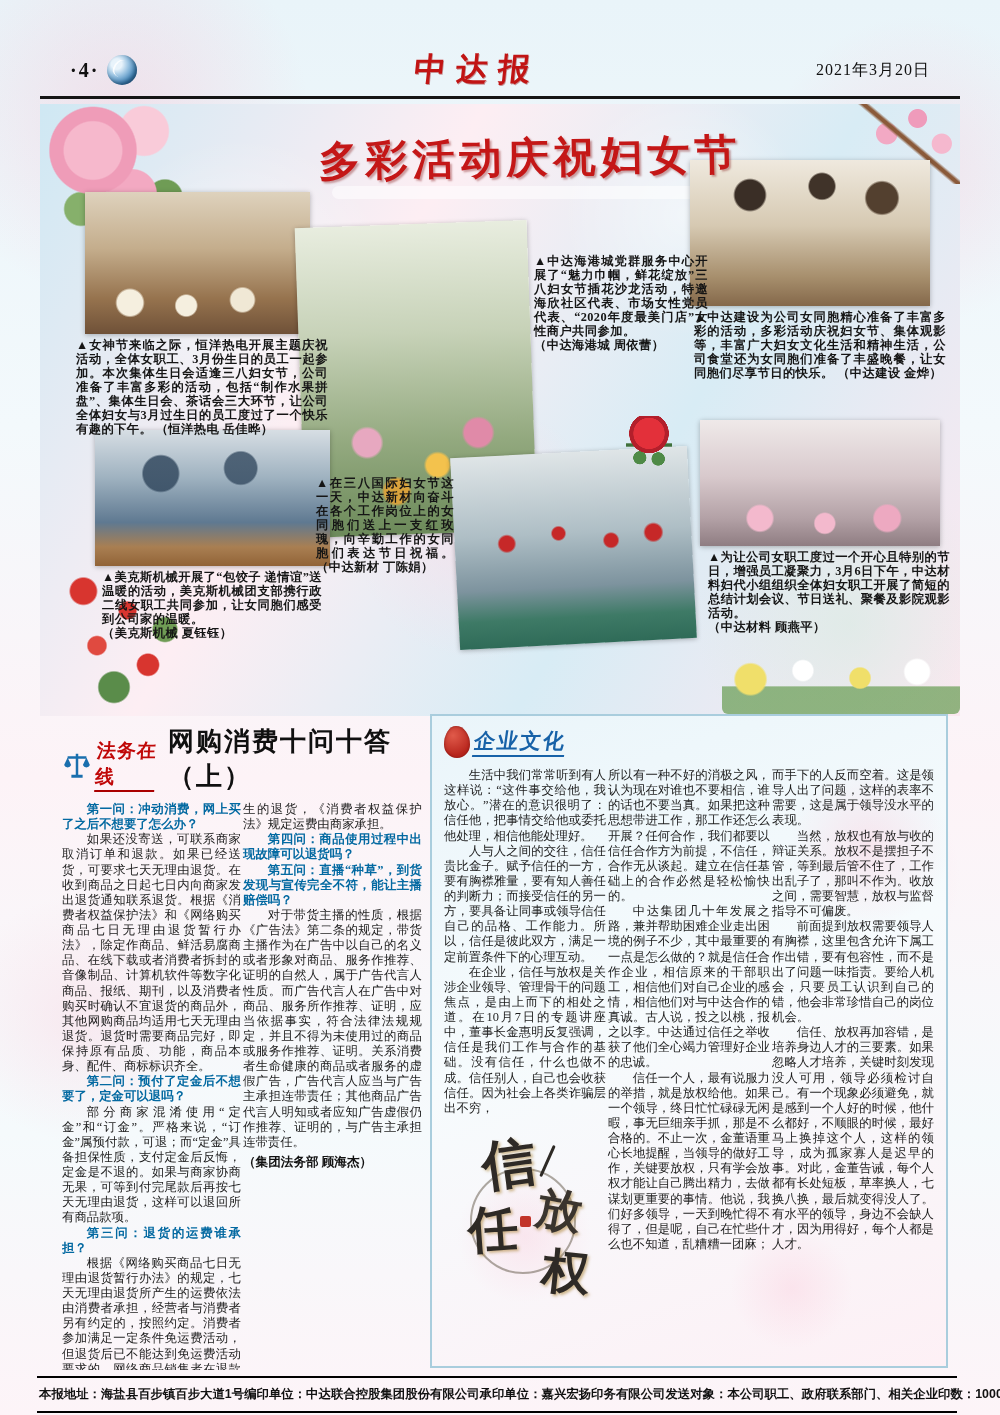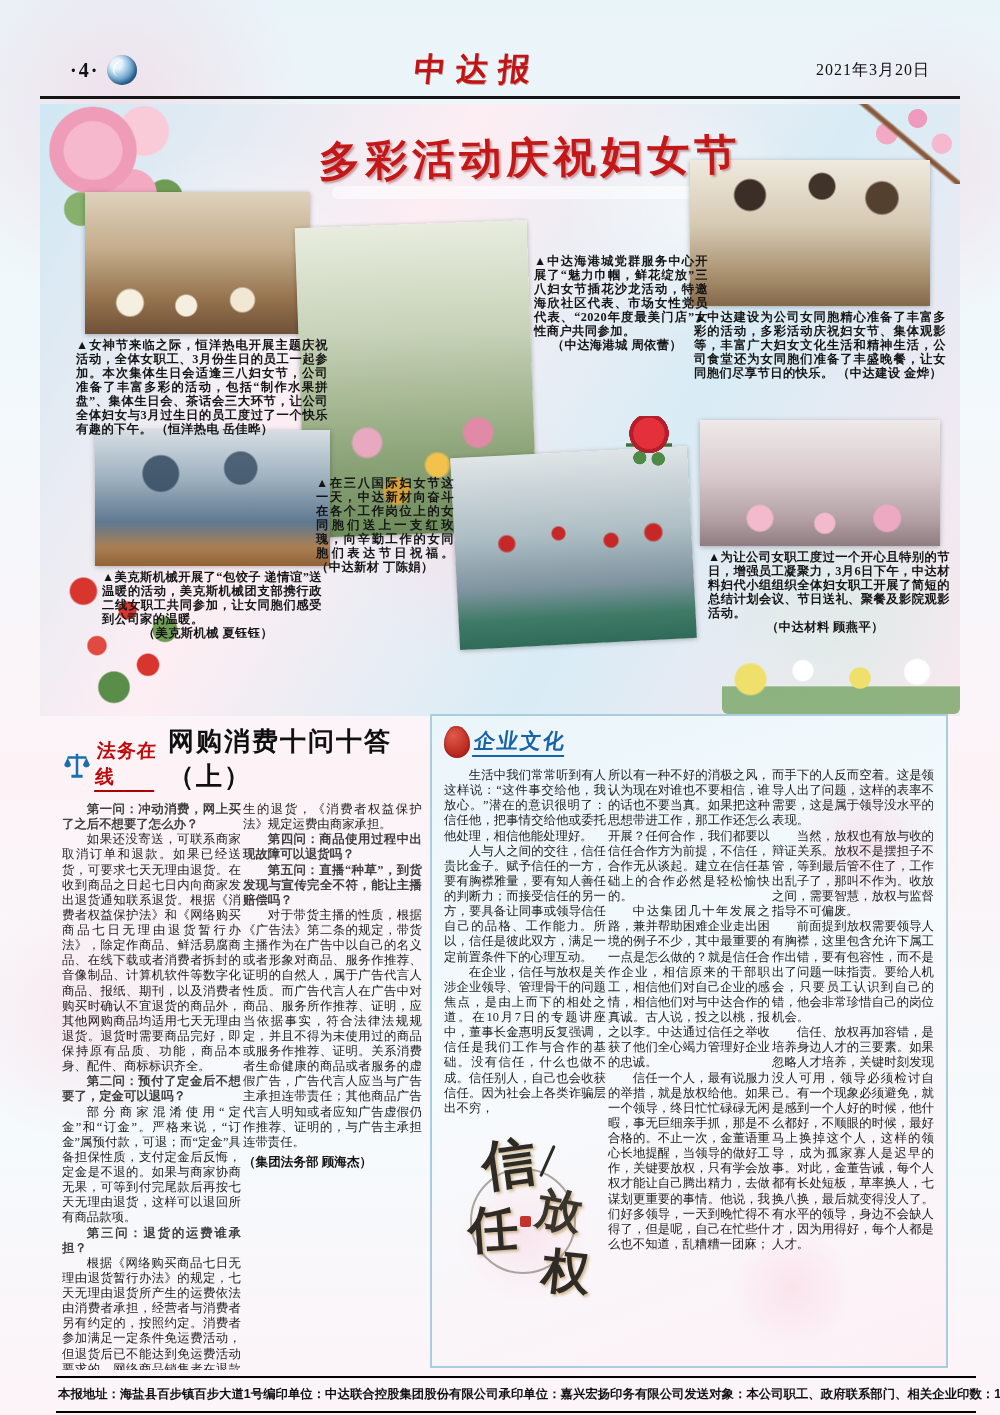--- a/index.html
+++ b/index.html
@@ -76,21 +76,21 @@
       linear-gradient(180deg,#dfe5e7 0%,#aebec5 42%,#7d939e 70%,#3e7a66 86%,#2f6b58 100%);}
   .photo-f{left:660px;top:316px;width:240px;height:126px;
     background:
       radial-gradient(circle at 25% 78%, #f3b9cd 0 6%, transparent 7%),
       radial-gradient(circle at 52% 82%, #f3b9cd 0 6%, transparent 7%),
       radial-gradient(circle at 78% 78%, #eda9c1 0 6%, transparent 7%),
       linear-gradient(180deg,#efe9e9 0%,#d8c9cc 45%,#b3a1a6 78%,#8f7d82 100%);}
   .caption{position:absolute;font-size:12.3px;line-height:1.14;letter-spacing:.4px;font-weight:700;
     text-align:justify;color:#151515;z-index:3;}
   .caption .credit{font-weight:700;}
-  .caption .credit.block{display:block;text-align:center;padding-right:8px;}
+  .caption .credit.block{display:block;text-align:left;padding-right:8px;}
   .cap-a{left:36px;top:234px;width:252px;}
   .cap-b{left:494px;top:150px;width:174px;}
   .cap-c{left:654px;top:206px;width:252px;}
   .cap-d{left:62px;top:466px;width:220px;}
   .cap-e{left:276px;top:372px;width:138px;}
   .cap-f{left:668px;top:446px;width:242px;}
   
   .deco{position:absolute;z-index:1;}
   .peony{left:8px;top:-6px;width:150px;height:150px;
     background:
@@ -144,41 +144,41 @@
   .culture{position:absolute;left:430px;top:714px;width:518px;height:654px;
     border:2px solid #a9cddd;background:
       radial-gradient(circle at 85% 20%, rgba(250,205,220,.45), transparent 12%),
       radial-gradient(circle at 18% 80%, rgba(250,205,220,.4), transparent 10%),
       radial-gradient(circle at 70% 88%, rgba(250,205,220,.4), transparent 9%),
       linear-gradient(160deg,#eaf5fa 0%,#f6fbfd 45%,#fdf0f5 100%);
     box-sizing:border-box;padding:10px 12px;overflow:hidden;}
   .cols{display:flex;gap:2px;}
   .col{flex:1;min-width:0;}
   .col p{margin:0;font-size:12.4px;line-height:1.22;text-align:justify;text-indent:2em;color:#1c1c1c;}
-  .col p.q{font-weight:900;color:#404040;}
+  .col p.q{font-weight:900;color:#0369a1;}
   .col p.cont{text-indent:0;}
   .byline{font-weight:900;font-size:12.6px;margin-top:4px;padding-right:4px;}
   .seal{width:26px;height:32px;border-radius:46% 54% 50% 50%/58% 58% 42% 42%;
     background:radial-gradient(circle at 35% 30%, #e05a4a, #b8261d 70%);box-shadow:inset 0 0 3px rgba(90,0,0,.6);}
   .scales{display:inline-flex;}
   
   .artwork{position:relative;width:150px;height:206px;margin:8px auto 0;}
   .artwork .ring{position:absolute;left:20px;top:44px;width:102px;height:102px;border:2px solid rgba(95,85,70,.5);
     border-radius:50%;}
   .artwork span{position:absolute;font-weight:900;color:#2e2a26;text-shadow:2px 2px 3px rgba(170,130,50,.55);}
   .artwork .w1{left:32px;top:4px;font-size:54px;transform:rotate(-8deg);}
   .artwork .w2{left:18px;top:72px;font-size:50px;transform:rotate(-4deg);}
   .artwork .w3{left:86px;top:56px;font-size:46px;transform:rotate(10deg);color:#3a342e;}
   .artwork .w4{left:92px;top:116px;font-size:48px;transform:rotate(6deg);}
   .artwork .mini-seal{position:absolute;left:70px;top:92px;width:11px;height:11px;background:#c2342a;
     text-shadow:none;border-radius:2px;}
   .artwork .slash{position:absolute;left:96px;top:20px;width:3px;height:34px;background:#2e2a26;
     transform:rotate(24deg);border-radius:2px;}
   
-  .colophon{position:absolute;left:56px;top:1376px;width:920px;border-top:2px solid #000;border-bottom:2px solid #000;
+  .colophon{position:absolute;left:37px;top:1376px;width:920px;border-top:2px solid #000;border-bottom:2px solid #000;
     display:flex;justify-content:space-between;align-items:center;padding:8px 2px;box-sizing:border-box;
     font-family:"Liberation Sans",sans-serif;font-size:12.4px;font-weight:700;white-space:nowrap;}
 </style>
 </head>
 <body>
 
 <div>
 
   <header class="masthead-row">
     <div class="page-no-wrap">

